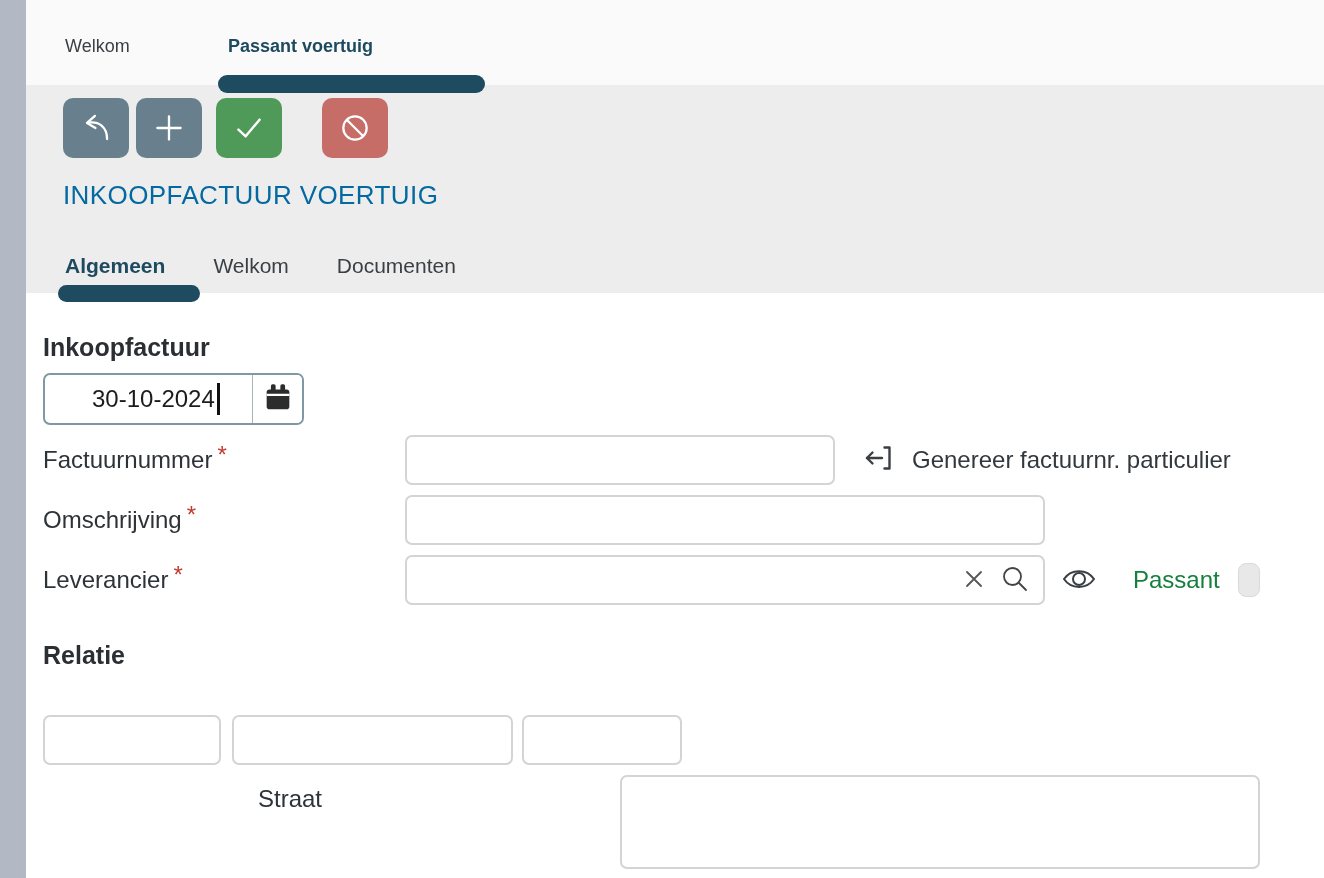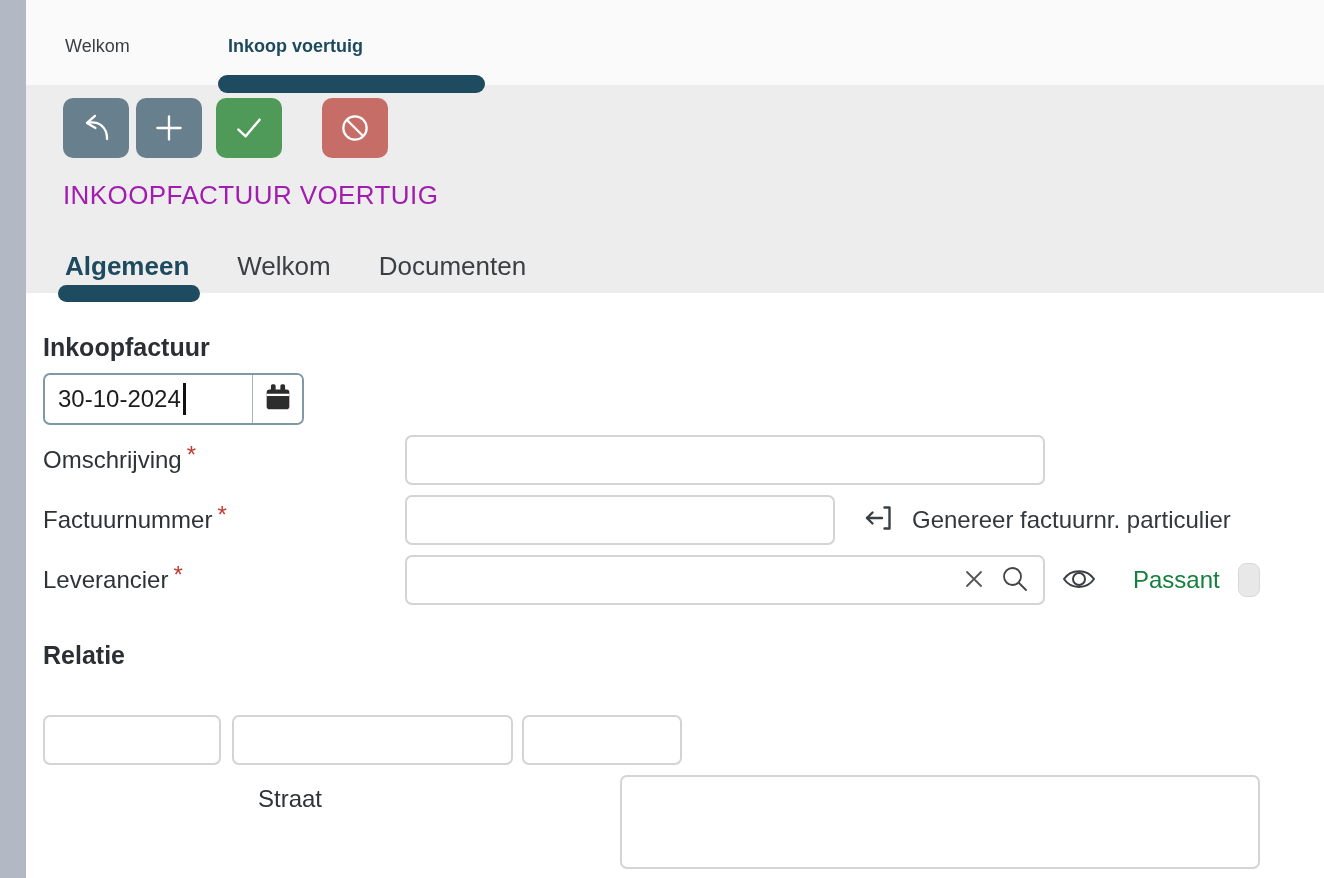--- a/index.html
+++ b/index.html
@@ -29,24 +29,24 @@
   .btn-row { position:absolute; left:63px; top:13px; display:flex; }
   .tbtn { width:66px; height:60px; border-radius:10px; border:none;
     display:flex; align-items:center; justify-content:center; cursor:pointer; }
   .tbtn + .tbtn { margin-left:7px; }
   .tbtn.gray { background:#68808d; }
   .tbtn.green { background:#4f9a58; margin-left:14px; }
   .tbtn.red { background:#c66d68; margin-left:40px; }
   .tbtn svg { display:block; }
 
   .page-title { position:absolute; left:63px; top:95px; font-size:26px;
-    line-height:30px; color:#a21caf; letter-spacing:0.4px; }
+    line-height:30px; color:#0369a1; letter-spacing:0.4px; }
 
   .subtabs { position:absolute; left:65px; top:166px; display:flex; gap:48px; }
-  .subtab { font-size:26px; line-height:30px; color:#3a3f44; cursor:default; }
+  .subtab { font-size:21px; line-height:30px; color:#3a3f44; cursor:default; }
   .subtab.active { color:#1d4a5e; font-weight:700; }
   .subtab-underline { position:absolute; left:58px; top:285px; width:142px;
     height:17px; border-radius:8.5px; background:#1e4b5f; z-index:6; }
 
   
   .content { position:absolute; left:0; top:293px; width:1260px; height:585px;
     background:#ffffff; padding:40px 0 0 43px; }
   .section-heading { font-size:25px; font-weight:700; color:#2b2f33;
     line-height:28px; }
   .rows { margin-top:12px; }
@@ -58,21 +58,21 @@
 
   .input { height:50px; border:2px solid #d4d4d4; border-radius:7px;
     background:#fff; font-size:24px; color:#222; padding:0 14px;
     font-family:"Liberation Sans", sans-serif; outline:none; }
 
   
   .date-group { display:flex; width:261px; height:52px;
     border:2px solid #7e98a4; border-radius:7px; background:#fff;
     overflow:hidden; }
   .date-text { flex:1; display:flex; align-items:center; padding-left:13px;
-    font-size:24px; color:#1c1c1c; }
+    font-size:24px; color:#1c1c1c;margin-left:34px; }
   .caret { display:inline-block; width:3px; height:32px; background:#111;
     margin-left:2px; }
   .cal-btn { width:50px; border:none; border-left:1px solid #a9b4ba;
     background:#fff; display:flex; align-items:center; justify-content:center;
     cursor:pointer; }
 
   .w430 { width:430px; }
   .w640 { width:640px; }
 
   
@@ -103,21 +103,21 @@
     border-radius:7px; background:#fff; resize:none; font-size:24px;
     padding:8px 14px; font-family:"Liberation Sans", sans-serif; outline:none; }
 </style>
 </head>
 <body>
 
 <div class="scroll-strip"></div>
 
 <div class="topbar">
   <div class="tab tab-welkom">Welkom</div>
-  <div class="tab tab-inkoop-voertuig">Inkoop voertuig</div>
+  <div class="tab tab-inkoop-voertuig">Passant voertuig</div>
 </div>
 <div class="maintab-underline"></div>
 
 <div class="toolbar-region">
   <div class="btn-row">
     <button class="tbtn gray">
       <span>
         <svg width="38" height="38" viewBox="0 0 36 36" fill="none">
           <path d="M28.5 28.5 C28.5 16.5 20.5 11.5 10.5 13" stroke="#fff" stroke-width="2.2" stroke-linecap="round"></path>
           <path d="M17 6.5 L9.5 13.2 L17.5 18" stroke="#fff" stroke-width="2.2" stroke-linecap="round" stroke-linejoin="round" fill="none"></path>
@@ -178,40 +178,40 @@
               <rect x="20.5" y="3.5" width="5" height="9" rx="1.8" fill="#2c2c2c"></rect>
               <rect x="6" y="13.5" width="24" height="2.4" fill="#ffffff"></rect>
             </svg>
           </span>
         </button>
       </div>
     </div>
 
     <div class="row">
       <div class="lbl">
-        <span>Omschrijving</span><span class="req">*</span>
-      </div>
-      <input class="input w640" value="" style="">
-    </div>
-
-    <div class="row">
-      <div class="lbl">
         <span>Factuurnummer</span><span class="req">*</span>
       </div>
       <input class="input w430" value="" style="">
       <div class="gen-action">
         <span>
           <svg width="36" height="36" viewBox="0 0 36 36" fill="none">
             <path d="M25.5 7.5 H30.5 V28.5 H25.5" stroke="#3a3f44" stroke-width="2.4" stroke-linecap="round" stroke-linejoin="round"></path>
             <path d="M23 18 H8" stroke="#3a3f44" stroke-width="2.4" stroke-linecap="round"></path>
             <path d="M13.5 12.5 L8 18 L13.5 23.5" stroke="#3a3f44" stroke-width="2.4" stroke-linecap="round" stroke-linejoin="round"></path>
           </svg>
         </span>
         <span class="txt">Genereer factuurnr. particulier</span>
       </div>
+    </div>
+
+    <div class="row">
+      <div class="lbl">
+        <span>Omschrijving</span><span class="req">*</span>
+      </div>
+      <input class="input w640" value="" style="">
     </div>
 
     <div class="row">
       <div class="lbl">
         <span>Leverancier</span><span class="req">*</span>
       </div>
       <div class="lookup-wrap">
         <input class="input" value="" style="">
         <div class="lookup-icons">
           <button class="iconbtn">

